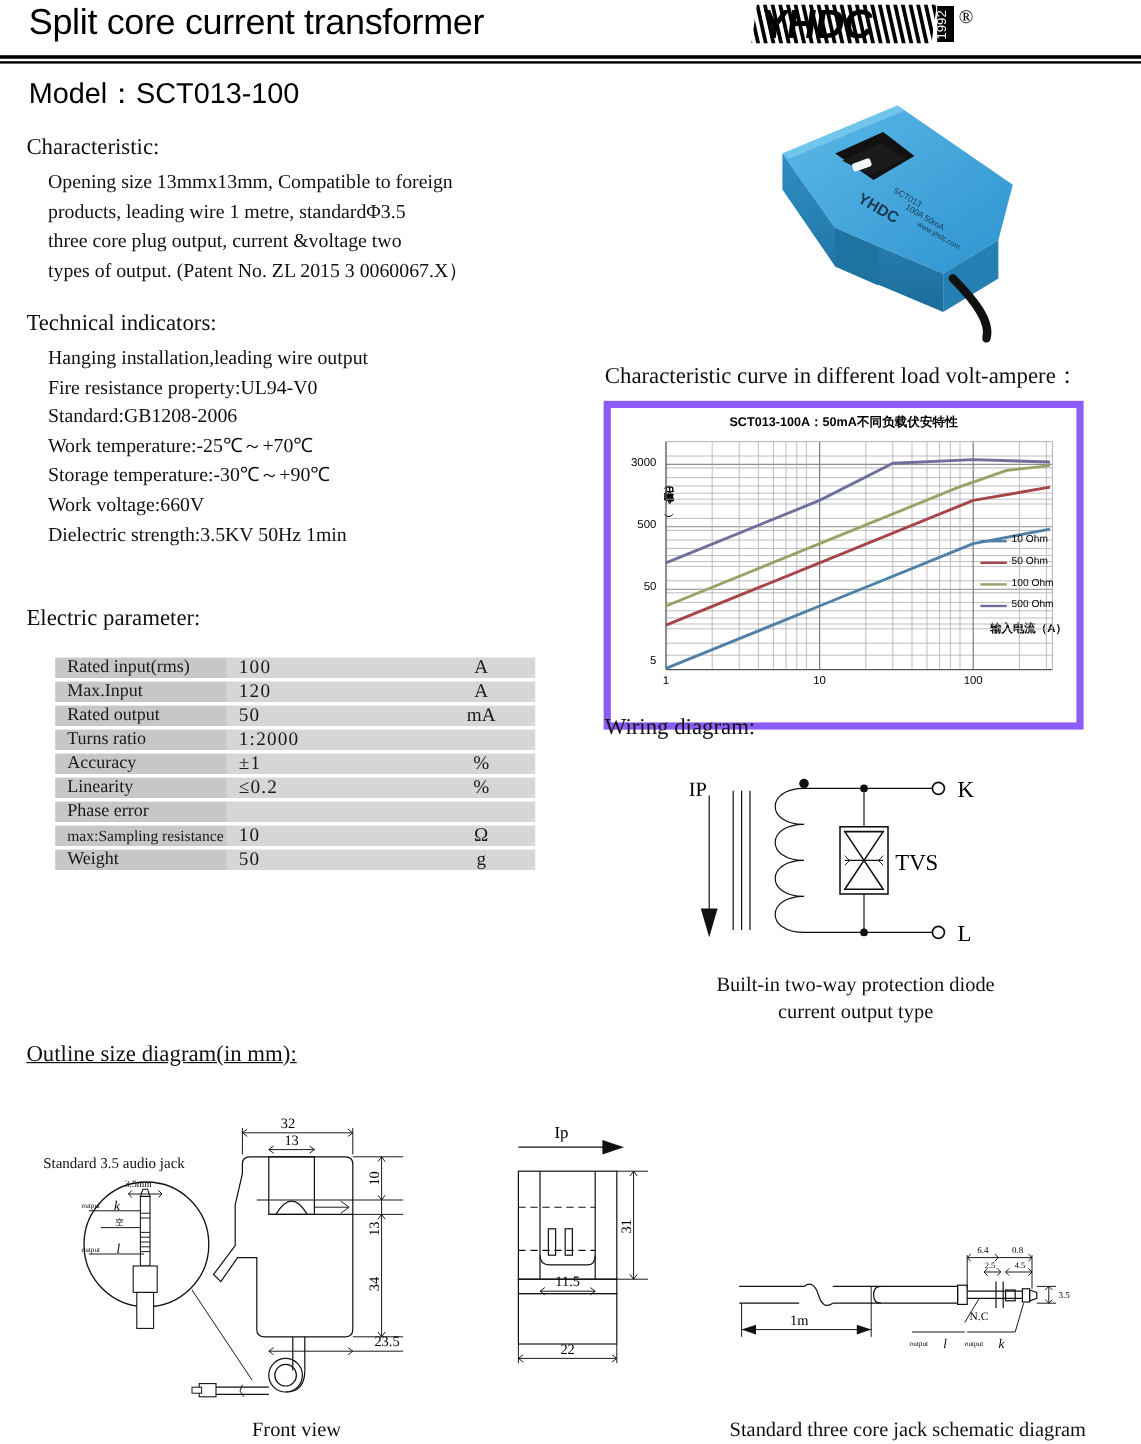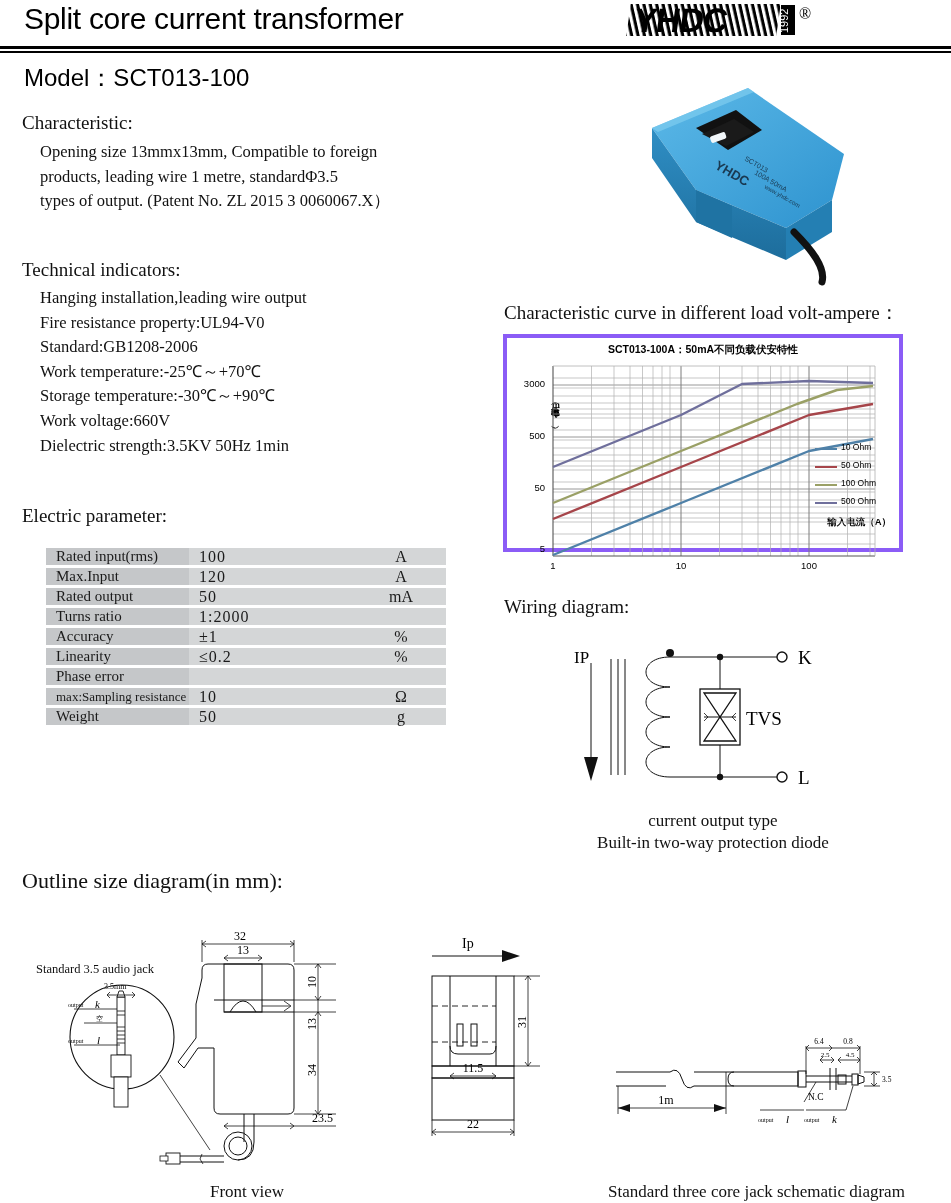--- a/index.html
+++ b/index.html
@@ -51,22 +51,22 @@
     position:absolute;right:0;width:90px;text-align:center;
     font-size:16px;color:#1a1a1a;letter-spacing:0;
   }
 
   
   .photo{position:absolute;left:636px;top:82px;width:280px;height:200px;}
 
   
   .chart-head{position:absolute;left:504px;top:300px;font-size:19px;white-space:nowrap;}
   .chartbox{
-    position:absolute;left:503px;top:334px;width:400px;height:218px;
-    border:4px solid #8b5cf6;background:#fff;box-sizing:border-box;
+    position:absolute;left:503px;top:334px;width:400px;height:274px;
+    border:6px solid #8b5cf6;background:#fff;box-sizing:border-box;
   }
   .chart-title{
     position:absolute;left:0;right:0;top:5px;text-align:center;
     font-family:"Liberation Sans", sans-serif;font-size:10.5px;font-weight:bold;color:#000;
   }
   .ylab{
     position:absolute;left:41px;top:62px;width:14px;
     font-family:"Liberation Sans", sans-serif;font-size:8.5px;font-weight:bold;color:#000;
     writing-mode:vertical-rl;text-orientation:upright;letter-spacing:0px;
   }
@@ -81,21 +81,21 @@
   .lgd-line{position:absolute;height:2px;width:22px;}
 
   
   .wir-head{position:absolute;left:504px;top:596px;font-size:19px;white-space:nowrap;}
   .wir-cap{
     position:absolute;left:503px;top:810px;width:420px;text-align:center;
     font-size:17px;line-height:22px;
   }
 
   
-  .out-head{position:absolute;left:22px;top:868px;font-size:22px;white-space:nowrap;}
+  .out-head{position:absolute;left:22px;top:868px;font-size:19px;white-space:nowrap;text-decoration:underline;}
   .viewcap{position:absolute;font-size:17px;white-space:nowrap;}
 
   svg{overflow:visible;}
   .ln{stroke:#111;stroke-width:1;fill:none;}
   .lnt{stroke:#111;stroke-width:0.8;fill:none;}
 </style>
 </head>
 <body>
 
 <div class="page">
@@ -124,20 +124,21 @@
     <div class="hdr-rule1"></div>
     <div class="hdr-rule2"></div>
   </div>
 
   <div class="model">Model：SCT013-100</div>
 
   <div class="h-sec" style="left:22px;top:112px;">Characteristic:</div>
   <div class="blk" style="left:40px;top:140px;">
     <div>Opening size 13mmx13mm, Compatible to foreign</div>
     <div>products, leading wire 1 metre, standardΦ3.5</div>
+    <div>three core plug output, current &amp;voltage two</div>
     <div>types of output. (Patent No. ZL 2015 3 0060067.X）</div>
   </div>
 
   <div class="h-sec" style="left:22px;top:259px;">Technical indicators:</div>
   <div class="blk" style="left:40px;top:286px;">
     <div>Hanging installation,leading wire output</div>
     <div>Fire resistance property:UL94-V0</div>
     <div>Standard:GB1208-2006</div>
     <div>Work temperature:-25℃～+70℃</div>
     <div>Storage temperature:-30℃～+90℃</div>
@@ -393,22 +394,22 @@
 
     <polygon points="144,48 176,48 160,72" fill="none" stroke="#111" stroke-width="1.3"></polygon>
     <polygon points="144,96 176,96 160,72" fill="none" stroke="#111" stroke-width="1.3"></polygon>
     <line class="ln" x1="144" y1="72" x2="176" y2="72" stroke-width="1.4"></line>
     <path class="lnt" d="M144,68 L148,72 L144,76"></path>
     <path class="lnt" d="M176,76 L172,72 L176,68"></path>
     <text x="186" y="80" font-family="Liberation Serif, serif" font-size="19">TVS</text>
   </svg>
 
   <div class="wir-cap">
+    <div>Built-in two-way protection diode</div>
     <div>current output type</div>
-    <div>Built-in two-way protection diode</div>
   </div>
 
   <div class="out-head">Outline size diagram(in mm):</div>
 
   <div style="position:absolute;left:36px;top:962px;font-size:12.5px;white-space:nowrap;">Standard 3.5 audio jack</div>
 
   <svg style="position:absolute;left:60px;top:975px;" width="190" height="215" viewBox="0 0 190 215">
     <circle cx="62" cy="62" r="52" fill="none" stroke="#111" stroke-width="1.1"></circle>
 
     <rect x="57" y="22" width="8" height="58" fill="#fff" stroke="#111" stroke-width="0.9"></rect>

